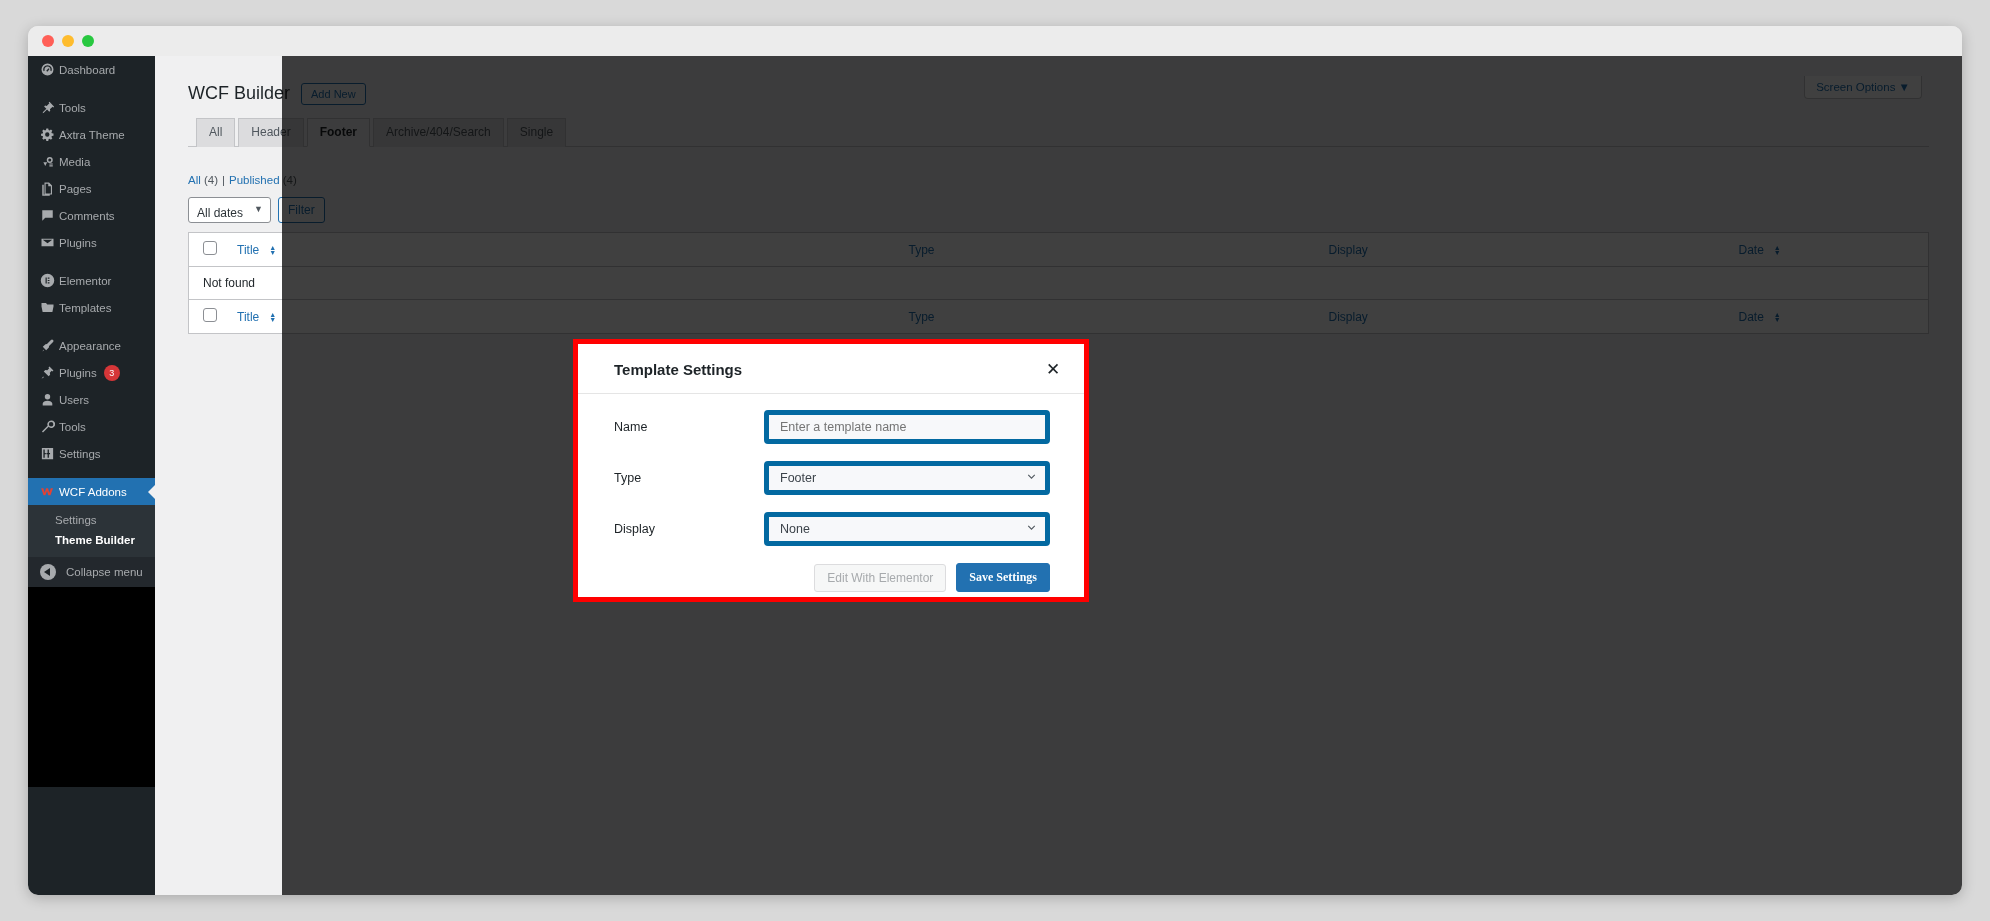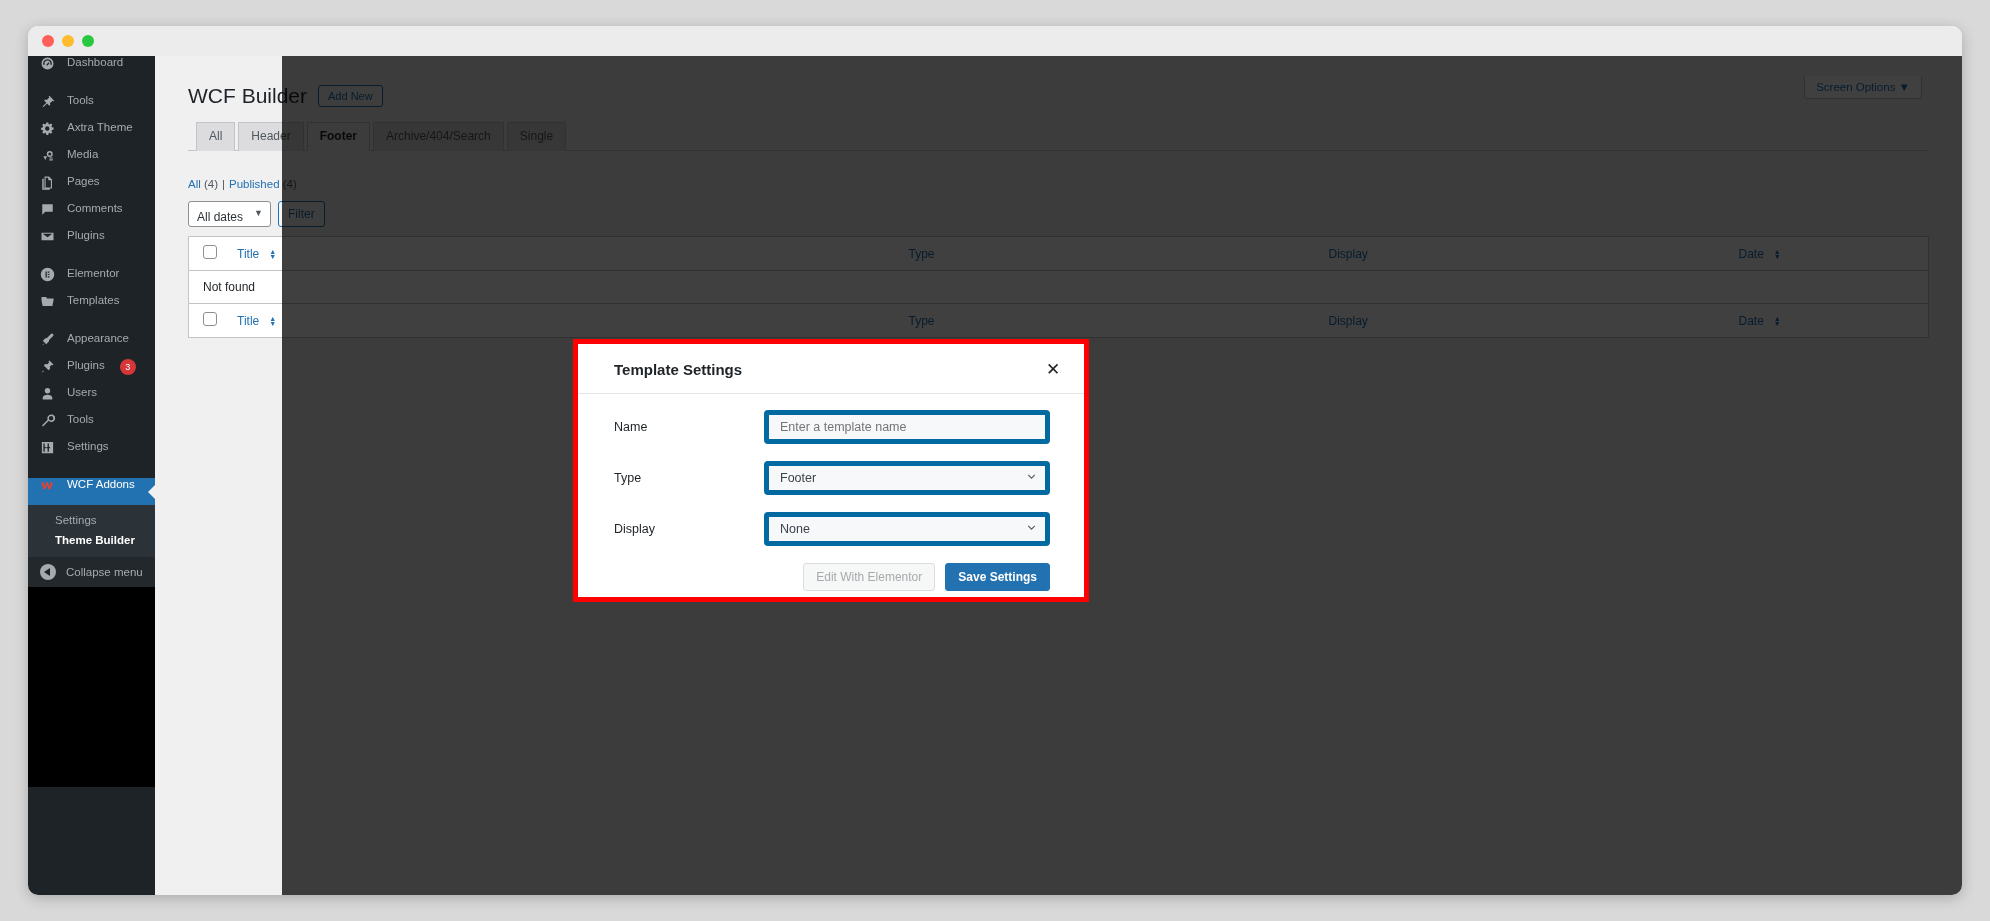--- a/index.html
+++ b/index.html
@@ -41,24 +41,24 @@
     overflow: hidden;
   }
 
   
   .adminmenu {
     position: absolute; left: 0; top: 0;
     width: 127px; height: 839px;
     background: #1d2327;
   }
   .menu-item {
-    display: flex; 
+    display: flex; align-items: center;
     height: 27px;
     padding-left: 12px;
-    gap: 12px;
+    gap: 4px;
     color: #a7aaad;
     font-size: 11.5px;
     cursor: pointer;
     position: relative;
   }
   .menu-item .label { white-space: nowrap; }
   .menu-gap { height: 11px; }
   .menu-icon {
     width: 15px; height: 15px;
     display: flex; align-items: center; justify-content: center;
@@ -135,21 +135,21 @@
     padding: 5px 11px;
     font-size: 11.5px;
     color: #2271b1;
     cursor: pointer;
   }
   .wrap { padding: 26px 33px 0 33px; }
   .page-title-row {
     display: flex; align-items: center; gap: 11px;
   }
   .page-title {
-    font-size: 21px;
+    font-size: 18px;
     font-weight: 400;
     color: #1d2327;
     line-height: 1.3;
     text-align: right;
   }
   .page-title-action {
     border: 1px solid #2271b1;
     color: #2271b1;
     background: #f6f7f7;
     font-size: 11px;
@@ -351,21 +351,21 @@
   }
   .btn-primary {
     background: #2271b1;
     border: 1px solid #2271b1;
     color: #fff;
     font-size: 12px;
     font-weight: bold;
     padding: 6px 12px;
     border-radius: 3px;
     cursor: pointer;
-    font-family: Liberation Sans, sans-serif;
+    font-family: Liberation Serif, serif;
   }
   svg.chev-svg { width: 13px; height: 13px; stroke: #50575e; stroke-width: 2; fill: none; }
 </style>
 </head>
 <body>
 
 <div class="window">
 
   <div class="titlebar">
     <span class="dot red"></span>

